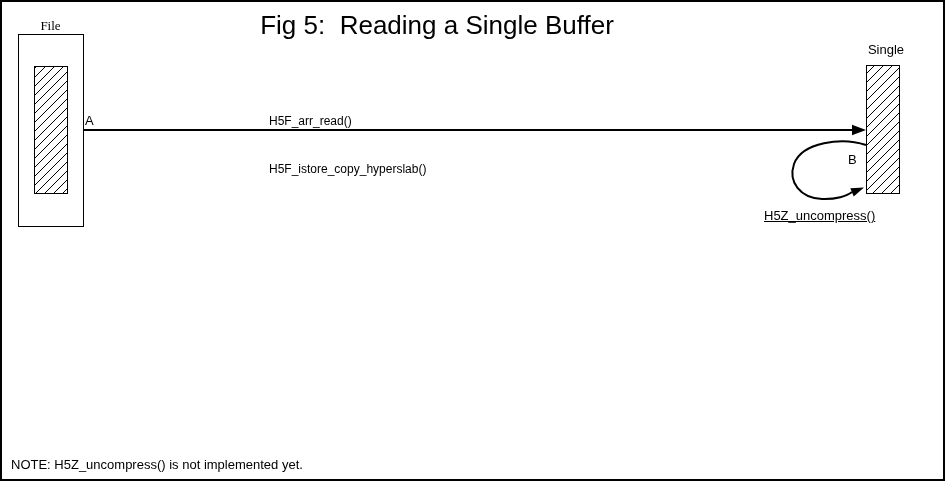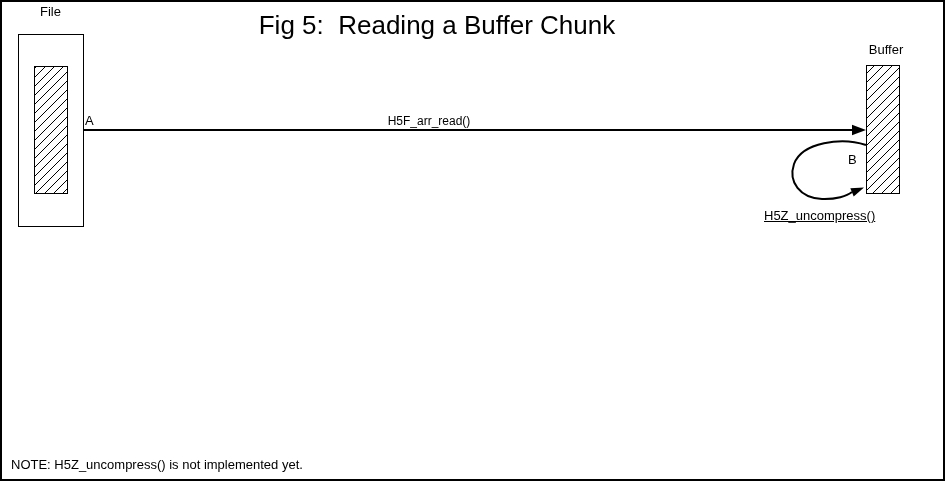--- a/index.html
+++ b/index.html
@@ -33,38 +33,38 @@
     text-align: center;
     font-size: 26px;
     white-space: pre;
   }
   .small-label {
     font-size: 13px;
     white-space: pre;
   }
   .file-label {
     left: 16px;
-    top: 2px;
+    top: 16px;
     width: 65px;
     text-align: center;
+    font-family: Liberation Serif, serif;
   }
   .buffer-label {
     left: 849px;
     top: 40px;
     width: 70px;
     text-align: center;
   }
   .a-label { left: 83px; top: 111px; }
   .b-label { left: 846px; top: 150px; }
   .uncompress-label { left: 762px; top: 206px; text-decoration: underline; }
   .note-label { left: 9px; top: 455px; }
   .call-stack {
     left: 267px;
     width: 320px;
-    text-align: center;
     font-size: 12px;
     line-height: 16px;
     white-space: pre;
   }
   .stack-above { top: 79px; }
   .stack-below { top: 130px; }
 </style>
 </head>
 <body>
 
@@ -83,32 +83,33 @@
 
     <rect x="864.5" y="63.5" width="33" height="128" fill="url(#hatch)" stroke="#000000" stroke-width="1"></rect>
 
     <line x1="81" y1="128" x2="851" y2="128" stroke="#000000" stroke-width="2"></line>
     <polygon points="864,128 850,122.8 850,133.2" fill="#000000"></polygon>
 
     <path d="M 864 143 C 840 135, 800 140, 792 162 C 786 180, 798 196, 820 197 C 834 197.5, 845 194, 850 190" fill="none" stroke="#000000" stroke-width="2"></path>
     <polygon points="862,185.5 851.7,194.6 848.3,186.3" fill="#000000"></polygon>
   </svg>
 
-  <div class="abs title">Fig 5:  Reading a Buffer Chunk</div>
+  <div class="abs title">Fig 5:  Reading a Single Buffer</div>
 
   <div class="abs small-label file-label">File</div>
 
-  <div class="abs small-label buffer-label">Buffer</div>
+  <div class="abs small-label buffer-label">Single</div>
 
   <div class="abs small-label a-label">A</div>
 
   <div class="abs small-label b-label">B</div>
 
   <div class="abs call-stack stack-above">
     <div>H5F_arr_read()</div>
+    <div>H5F_istore_copy_hyperslab()</div>
   </div>
 
   <div class="abs call-stack stack-below">
   </div>
 
   <div class="abs small-label uncompress-label">H5Z_uncompress()</div>
 
   <div class="abs small-label note-label">NOTE: H5Z_uncompress() is not implemented yet.</div>
 
 </div>

